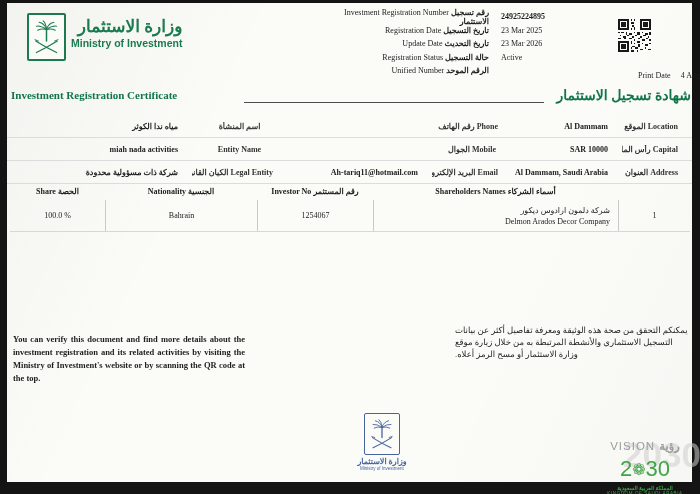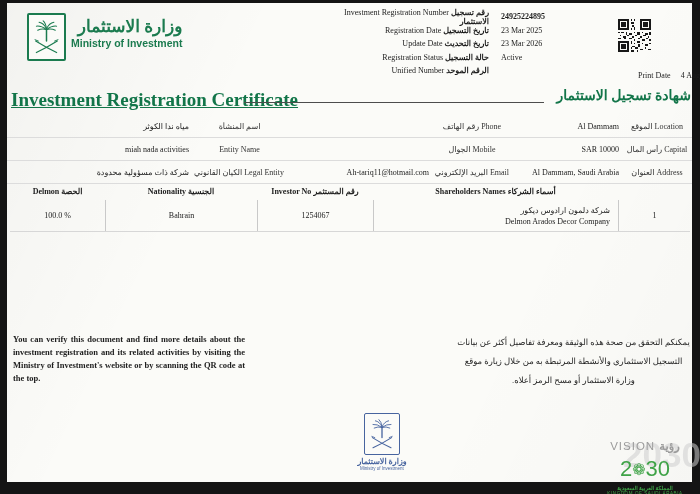--- a/index.html
+++ b/index.html
@@ -21,50 +21,50 @@
   .meta-label{width:152px;text-align:right;}
   .meta-label .ar{font-weight:bold;}
   .meta-value{margin-left:12px;width:95px;text-align:left;}
   .meta-row.first .meta-value{font-weight:bold;}
 
   .qr{position:absolute;left:611px;top:16px;width:33px;height:33px;}
   .print-date{position:absolute;left:584px;top:68px;font-size:8px;color:#1d1d1d;white-space:nowrap;}
   .print-date .lbl{margin-right:8px;padding-left:47px;}
 
   
-  .title-en{position:absolute;left:4px;top:86px;font-size:19px;font-weight:bold;color:#127549;text-decoration:underline;}
+  .title-en{position:absolute;left:4px;top:86px;font-size:11px;font-weight:bold;color:#127549;}
   .title-line{position:absolute;left:237px;top:99px;width:300px;height:1px;background:#4d4d4d;}
   .title-ar{position:absolute;right:1px;top:84px;font-size:14px;font-weight:bold;color:#127549;direction:rtl;}
 
   
   .info{position:absolute;left:0;top:112px;width:685px;direction:rtl;font-size:8px;color:#222;}
   .info-row{display:grid;grid-template-columns:70px 110px 80px 145px 95px 185px;
     height:22px;align-items:center;border-bottom:1px solid #dcdcdc;}
-  .info-row .cell{padding:0 3px;white-space:nowrap;overflow:hidden;}
+  .info-row .cell{padding:0 14px;white-space:nowrap;overflow:hidden;font-weight:bold;}
   .info-row .lab{text-align:center;color:#333;}
   .info-row .val{text-align:right;}
   .lab .en{direction:ltr;unicode-bidi:embed;}
 
   
   .sh-table{position:absolute;left:3px;top:180px;width:680px;font-size:8px;color:#222;}
   .sh-head{display:grid;grid-template-columns:95px 152px 116px 245px 72px;height:17px;align-items:center;}
   .sh-head .hcell{text-align:center;font-weight:bold;white-space:nowrap;}
   .sh-row{display:grid;grid-template-columns:95px 152px 116px 245px 72px;height:31px;align-items:center;
     border-bottom:1px solid #d7d7d7;}
   .sh-row .dcell{text-align:center;height:100%;display:flex;align-items:center;justify-content:center;}
   .sh-row .dcell + .dcell{border-left:1px solid #c9c9c9;}
   .sh-row .names{flex-direction:column;align-items:flex-end;justify-content:center;padding-right:8px;box-sizing:border-box;}
   .names .ar{direction:rtl;line-height:11px;}
   .names .en{line-height:11px;}
 
   
   .verify-en{position:absolute;left:6px;top:330px;width:232px;font-size:8.5px;line-height:13px;
     text-align:justify;color:#1e1e1e;font-weight:bold;}
-  .verify-ar{position:absolute;left:448px;top:330px;width:237px;font-size:8.5px;line-height:19px;
-    direction:rtl;text-align:center;color:#1e1e1e;}
+  .verify-ar{position:absolute;left:448px;top:321px;width:237px;font-size:8.5px;line-height:12px;
+    direction:rtl;text-align:left;color:#1e1e1e;}
 
   
   .foot-logo{position:absolute;left:349px;top:410px;width:52px;text-align:center;color:#47649f;}
   .foot-emblem{width:34px;height:40px;border:1.5px solid #47649f;border-radius:2px;margin:0 auto;
     display:flex;align-items:center;justify-content:center;}
   .foot-emblem svg{width:24px;height:32px;}
   .foot-ar{font-size:8px;font-weight:bold;direction:rtl;margin-top:2px;line-height:9px;}
   .foot-en{font-size:4.5px;font-family:"Liberation Sans",sans-serif;line-height:6px;}
 
   
@@ -169,21 +169,21 @@
       <div class="cell val">Al Dammam, Saudi Arabia</div>
       <div class="cell lab"><span class="en">Email</span> <span class="ar">البريد الإلكتروني</span></div>
       <div class="cell val">Ah-tariq11@hotmail.com</div>
       <div class="cell lab"><span class="en">Legal Entity</span> <span class="ar">الكيان القانوني</span></div>
       <div class="cell val">شركة ذات مسؤولية محدودة</div>
     </div>
   </div>
 
   <div class="sh-table">
     <div class="sh-head">
-      <div class="hcell"><span>Delmon</span> <span dir="rtl">الحصة</span></div>
+      <div class="hcell"><span>Share</span> <span dir="rtl">الحصة</span></div>
       <div class="hcell"><span>Nationality</span> <span dir="rtl">الجنسية</span></div>
       <div class="hcell"><span>Investor No</span> <span dir="rtl">رقم المستثمر</span></div>
       <div class="hcell"><span>Shareholders Names</span> <span dir="rtl">أسماء الشركاء</span></div>
       <div class="hcell"></div>
     </div>
     <div class="sh-row">
       <div class="dcell">100.0 %</div>
       <div class="dcell">Bahrain</div>
       <div class="dcell">1254067</div>
       <div class="dcell names">

